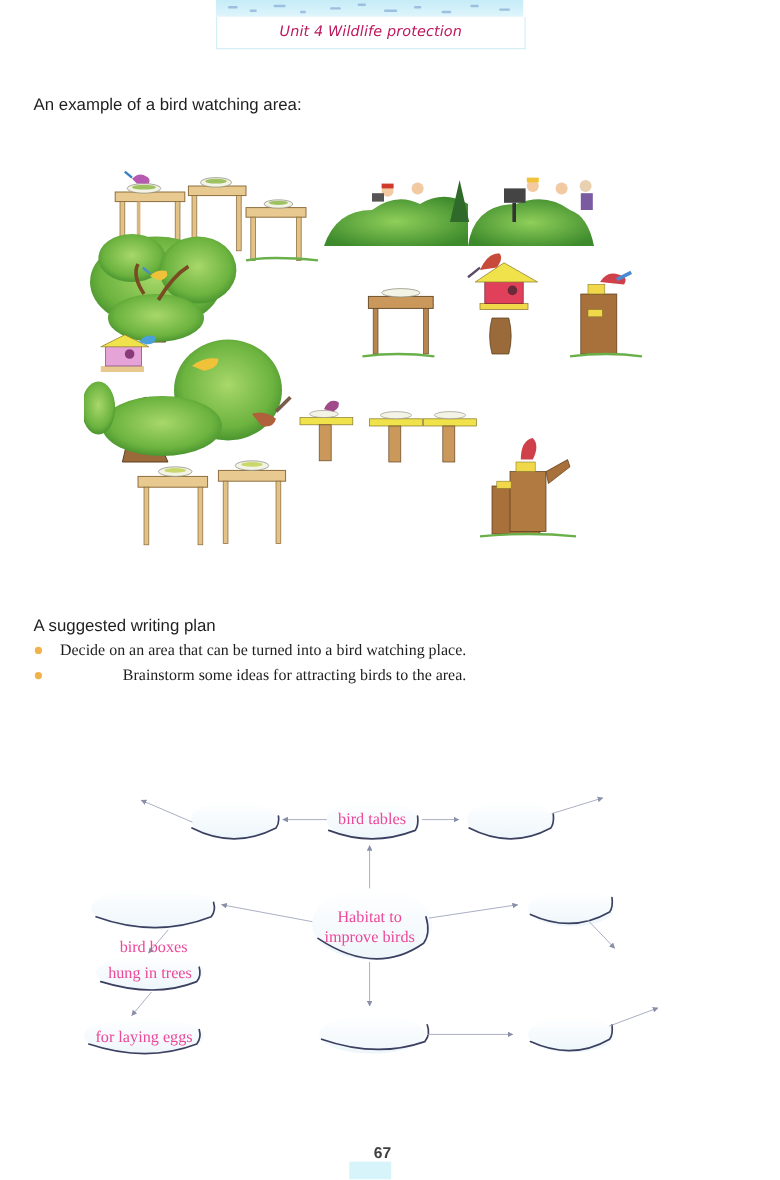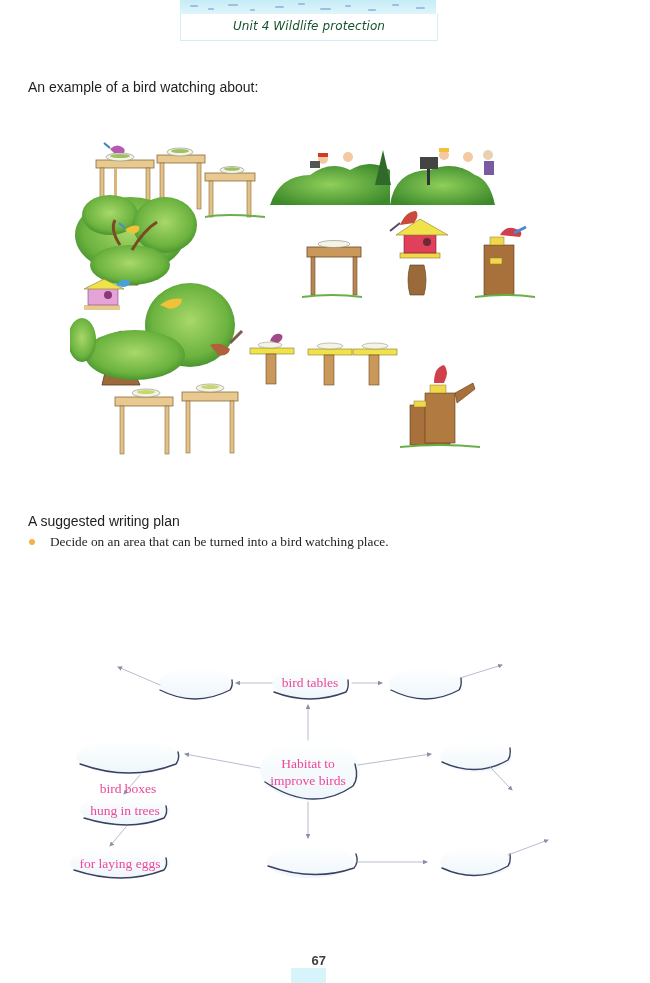--- a/index.html
+++ b/index.html
@@ -11,21 +11,21 @@
     position: absolute; left: 180px; top: 0; width: 256px; height: 14px;
     background: linear-gradient(180deg, #c6ecf7 0%, #dff5fb 100%);
   }
   .header-band .fleck { position: absolute; height: 2px; border-radius: 2px; background: #8fb3d8; opacity: 0.8; }
   .header-box {
     position: absolute; left: 180px; top: 14px; width: 256px; height: 26px;
     border: 1px solid #d4eef6; border-top: none; background: #fff;
   }
   .unit-title {
     position: absolute; left: 0; right: 0; top: 5px; text-align: center;
-    font-family: "DejaVu Sans", sans-serif; font-style: italic; font-size: 12px; color: #14532d;
+    font-family: "DejaVu Sans", sans-serif; font-style: italic; font-size: 12px; color: #be185d;
     letter-spacing: 0.1px;
   }
   .section-heading { position: absolute; font-size: 14px; color: #1f1f1f; }
   .illustration { position: absolute; left: 70px; top: 135px; width: 480px; height: 330px; }
   .plan-list { position: absolute; left: 28px; top: 534px; margin: 0; padding: 0; list-style: none; text-align: right; }
   .plan-list li {
     position: relative; padding-left: 22px; height: 20.5px;
     font-family: "Liberation Serif", serif; font-size: 13.3px; color: #1e1e1e;
   }
   .plan-list li .bullet {
@@ -60,21 +60,21 @@
   <span class="fleck" style="left:140px;top:8px;width:11px;"></span>
   <span class="fleck" style="left:165px;top:5px;width:6px;"></span>
   <span class="fleck" style="left:188px;top:9px;width:8px;"></span>
   <span class="fleck" style="left:212px;top:4px;width:7px;"></span>
   <span class="fleck" style="left:236px;top:7px;width:9px;"></span>
 </div>
 <div class="header-box">
   <div class="unit-title">Unit 4 Wildlife protection</div>
 </div>
 
-<div class="section-heading" style="left:28px; top:79px;">An example of a bird watching about:</div>
+<div class="section-heading" style="left:28px; top:79px;">An example of a bird watching area:</div>
 
 <svg class="illustration" viewBox="0 0 480 330" xmlns="http://www.w3.org/2000/svg">
   <defs>
     <radialGradient id="leaf" cx="50%" cy="45%" r="60%">
       <stop offset="0%" stop-color="#a8d86a"></stop>
       <stop offset="70%" stop-color="#6cb33f"></stop>
       <stop offset="100%" stop-color="#3f8a2a"></stop>
     </radialGradient>
     <radialGradient id="bush" cx="50%" cy="50%" r="60%">
       <stop offset="0%" stop-color="#8fcf5a"></stop>
@@ -217,20 +217,21 @@
     <rect x="360" y="250" width="16" height="8" fill="#f0d84a" stroke="#8a7a2a" stroke-width="0.5"></rect>
     <rect x="344" y="266" width="12" height="6" fill="#f0d84a" stroke="#8a7a2a" stroke-width="0.5"></rect>
     <path d="M364 248 q0 -16 10 -18 q6 6 0 18z" fill="#d0404a"></path>
     <path d="M330 312 q40 -4 80 0" stroke="#6ab04a" stroke-width="2" fill="none"></path>
   </g>
 </svg>
 
 <div class="section-heading" style="left:28px; top:513px;">A suggested writing plan</div>
 <ul class="plan-list">
   <li><span class="bullet"></span><span>Decide on an area that can be turned into a bird watching place.</span></li>
+  <li><span class="bullet"></span><span>Brainstorm some ideas for attracting birds to the area.</span></li>
 </ul>
 
 <div class="mindmap">
   <svg width="520" height="240" viewBox="0 0 520 240" xmlns="http://www.w3.org/2000/svg" style="position:absolute;left:0;top:0;">
     <defs>
       <marker id="arr" markerWidth="6" markerHeight="6" refX="5" refY="3" orient="auto">
         <path d="M0 0 L6 3 L0 6 z" fill="#8a8fa8"></path>
       </marker>
       <linearGradient id="nodeFill" x1="0" y1="0" x2="0" y2="1">
         <stop offset="0%" stop-color="#ffffff"></stop>

